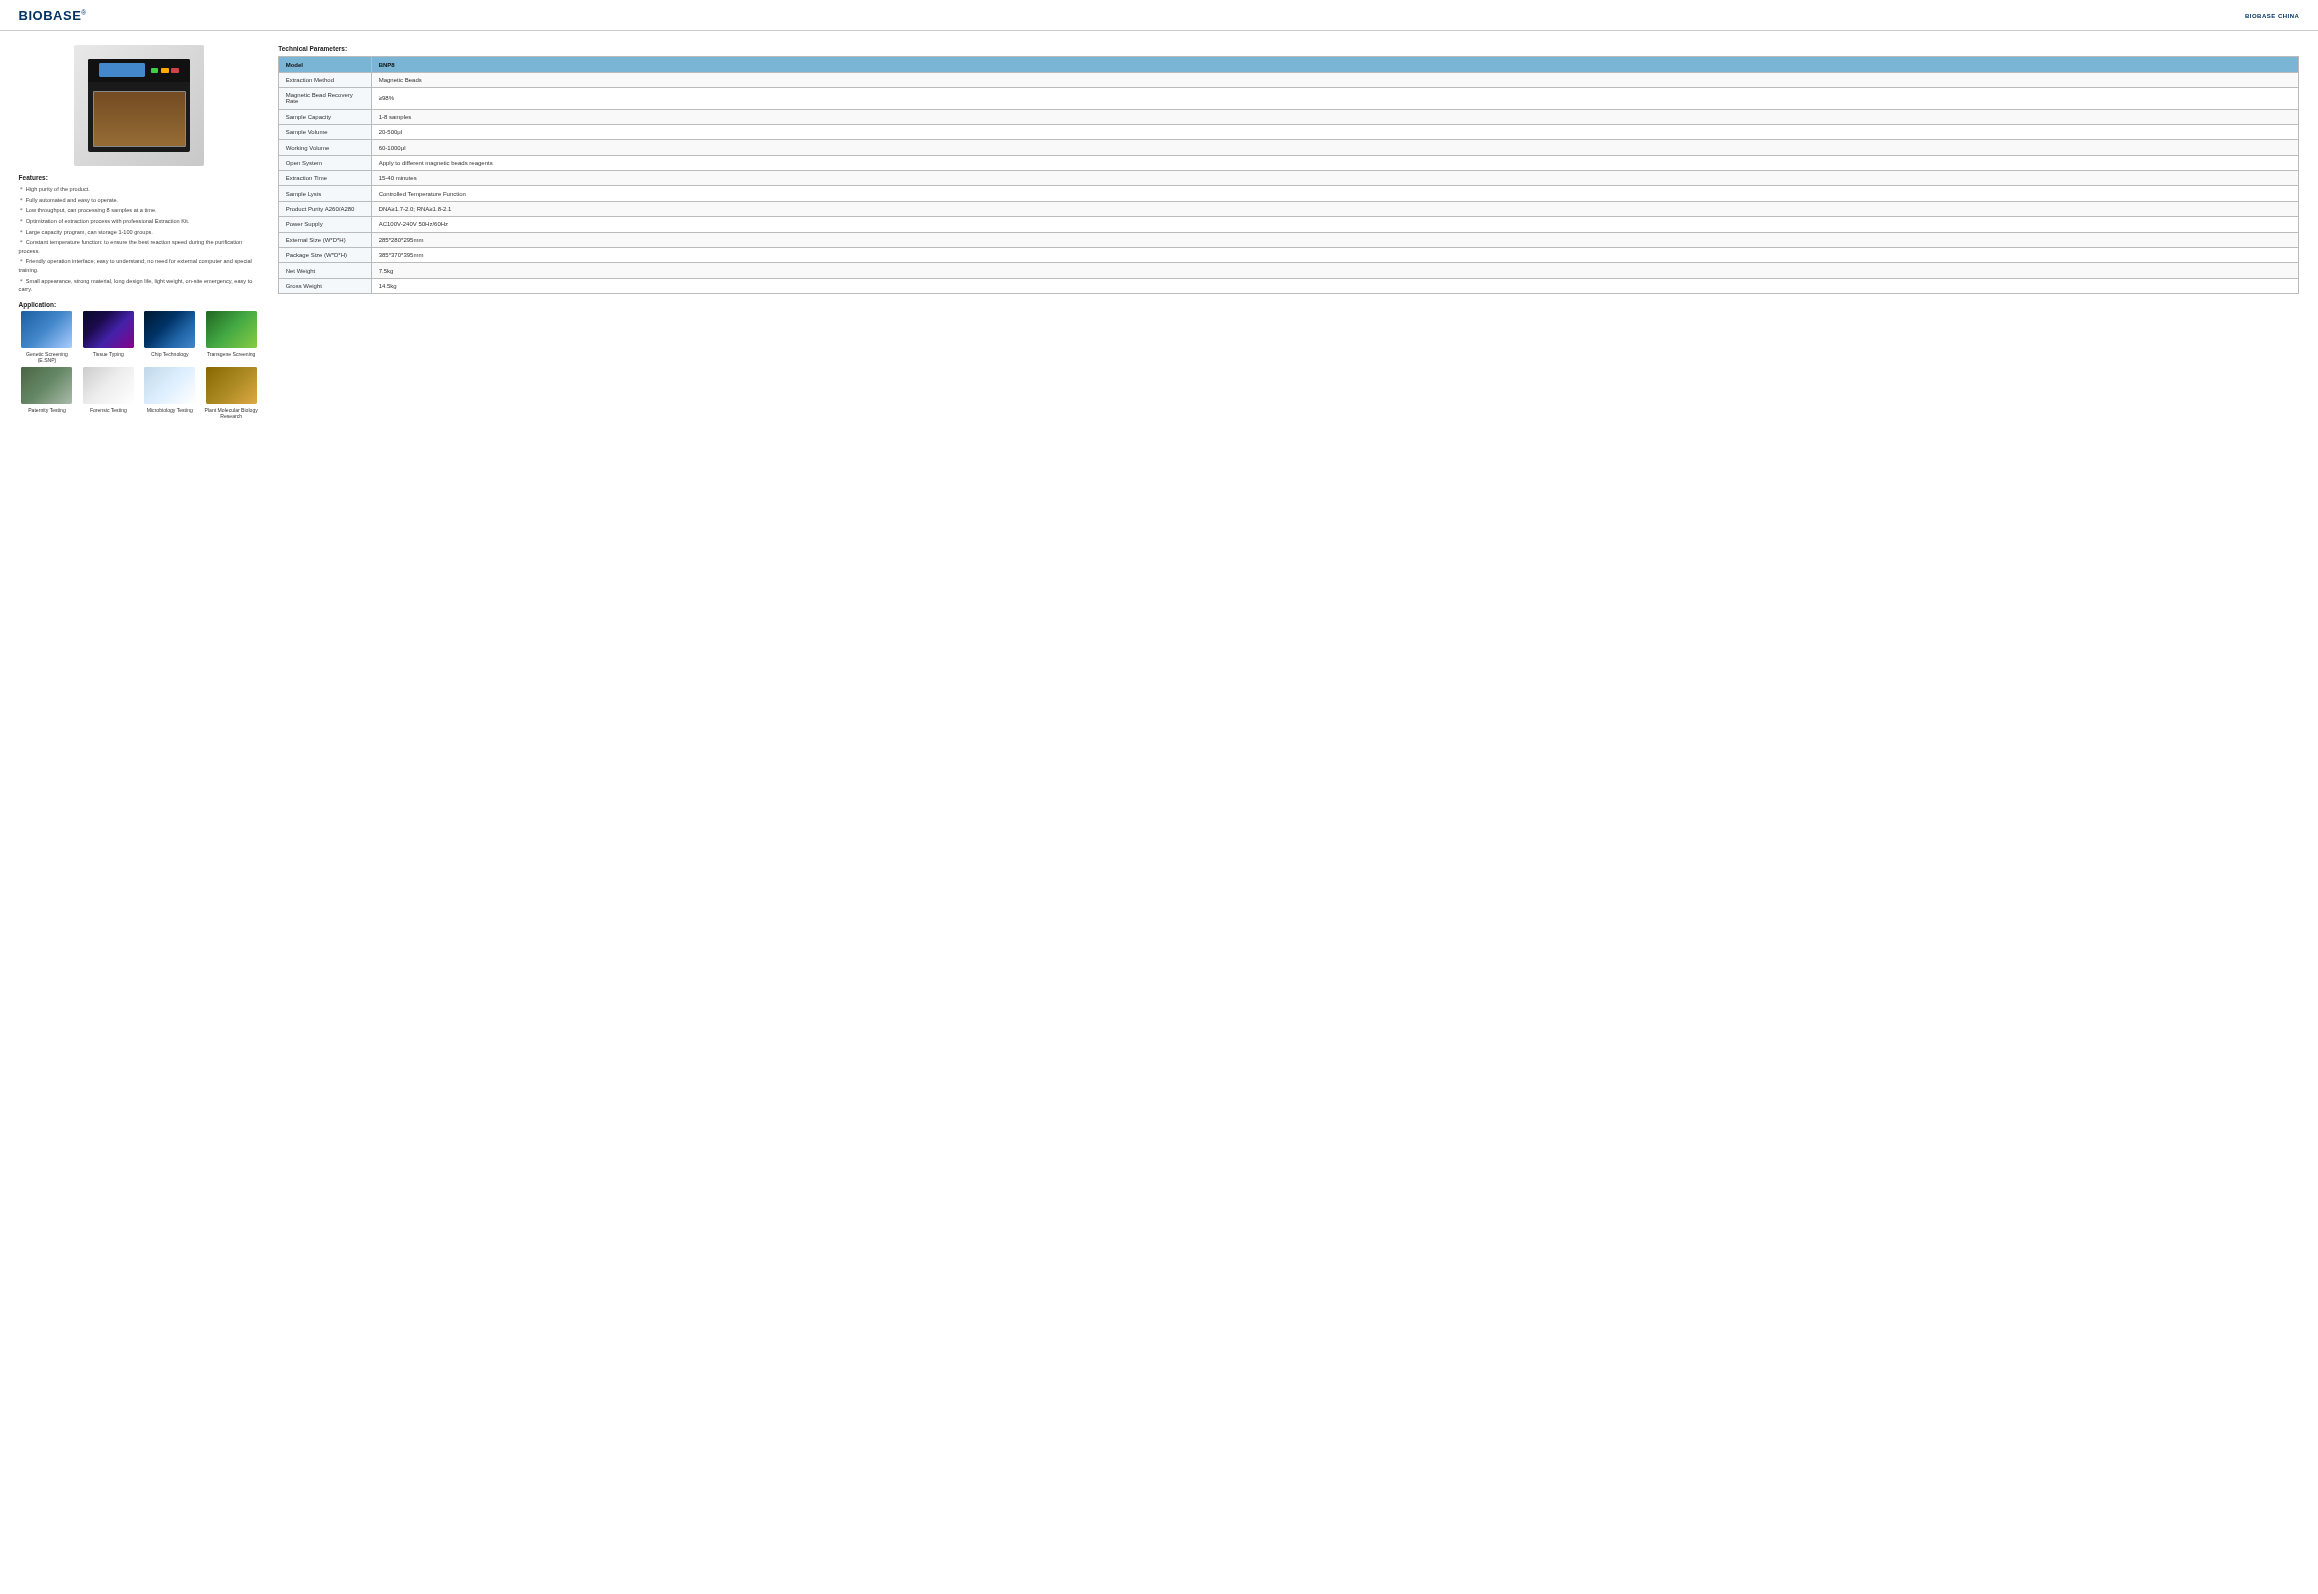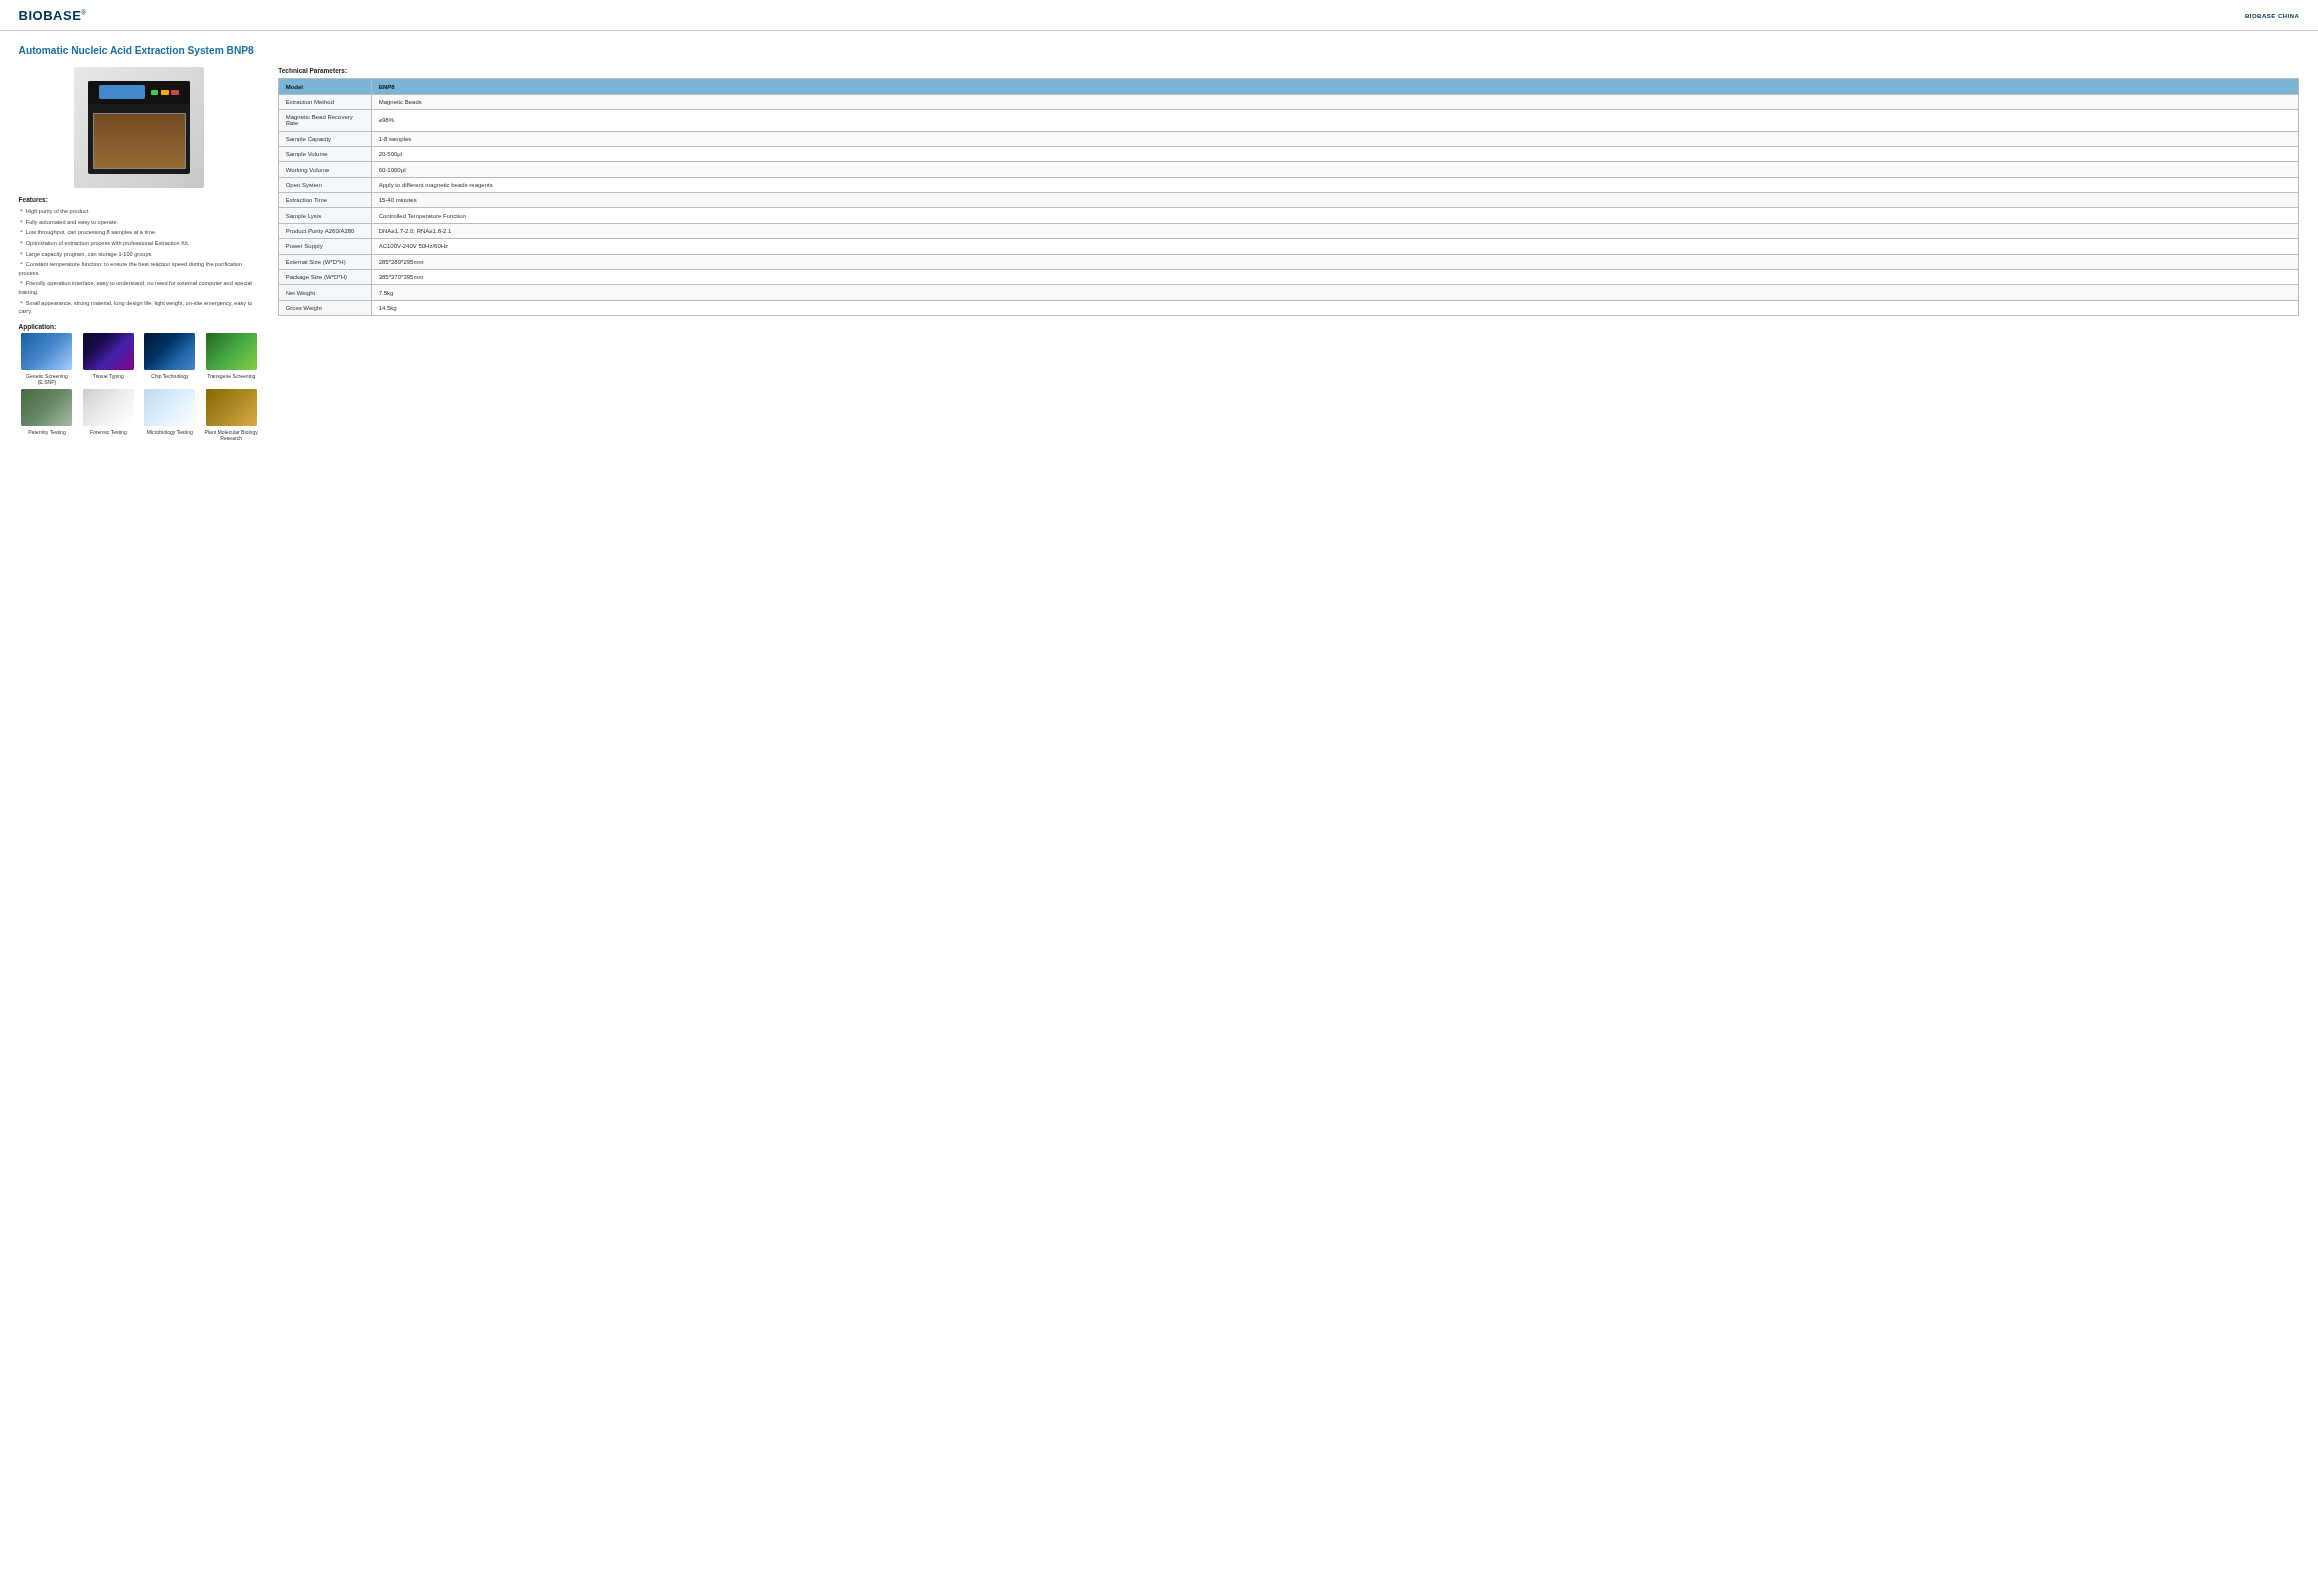--- a/index.html
+++ b/index.html
@@ -211,21 +211,20 @@
 <body>
 
 <div class="header">
   <div class="logo-text">
     <span>BIOBASE</span><span class="logo-reg">®</span>
   </div>
   <div class="header-right">BIOBASE CHINA</div>
 </div>
 
 <div class="main">
-  <div class="page-title">Automatic Nucleic Acid Extraction System BNP8</div>
 
   <div class="content-area">
 
     <div class="left-col">
 
       <div class="product-image-area">
         <div class="product-image">
           <div class="machine-body">
             <div class="machine-top">
               <div class="machine-screen"></div>

